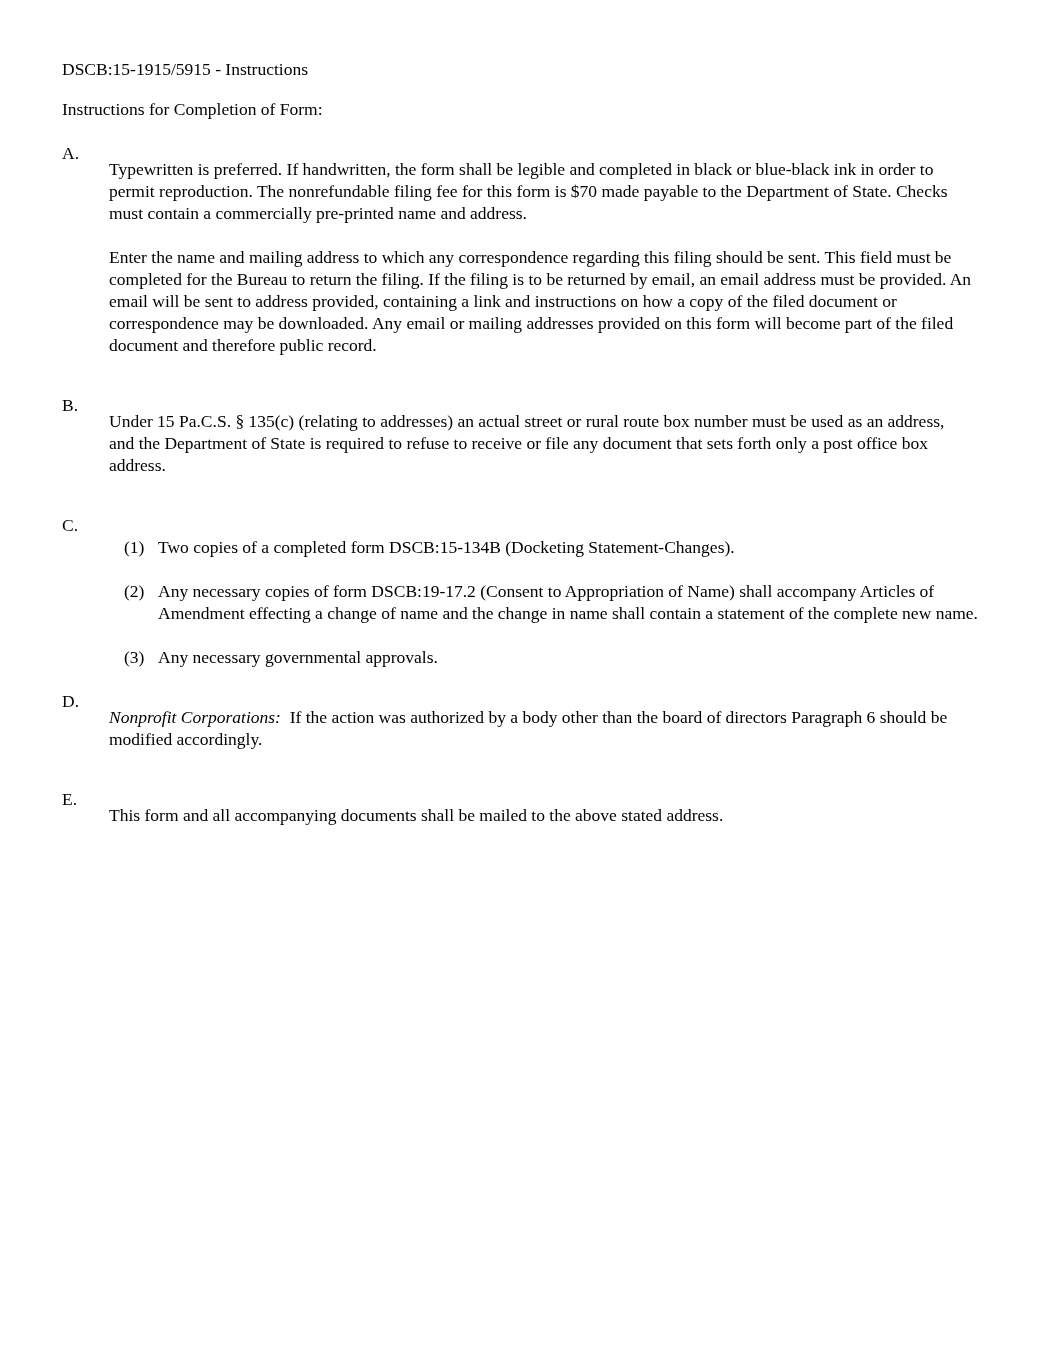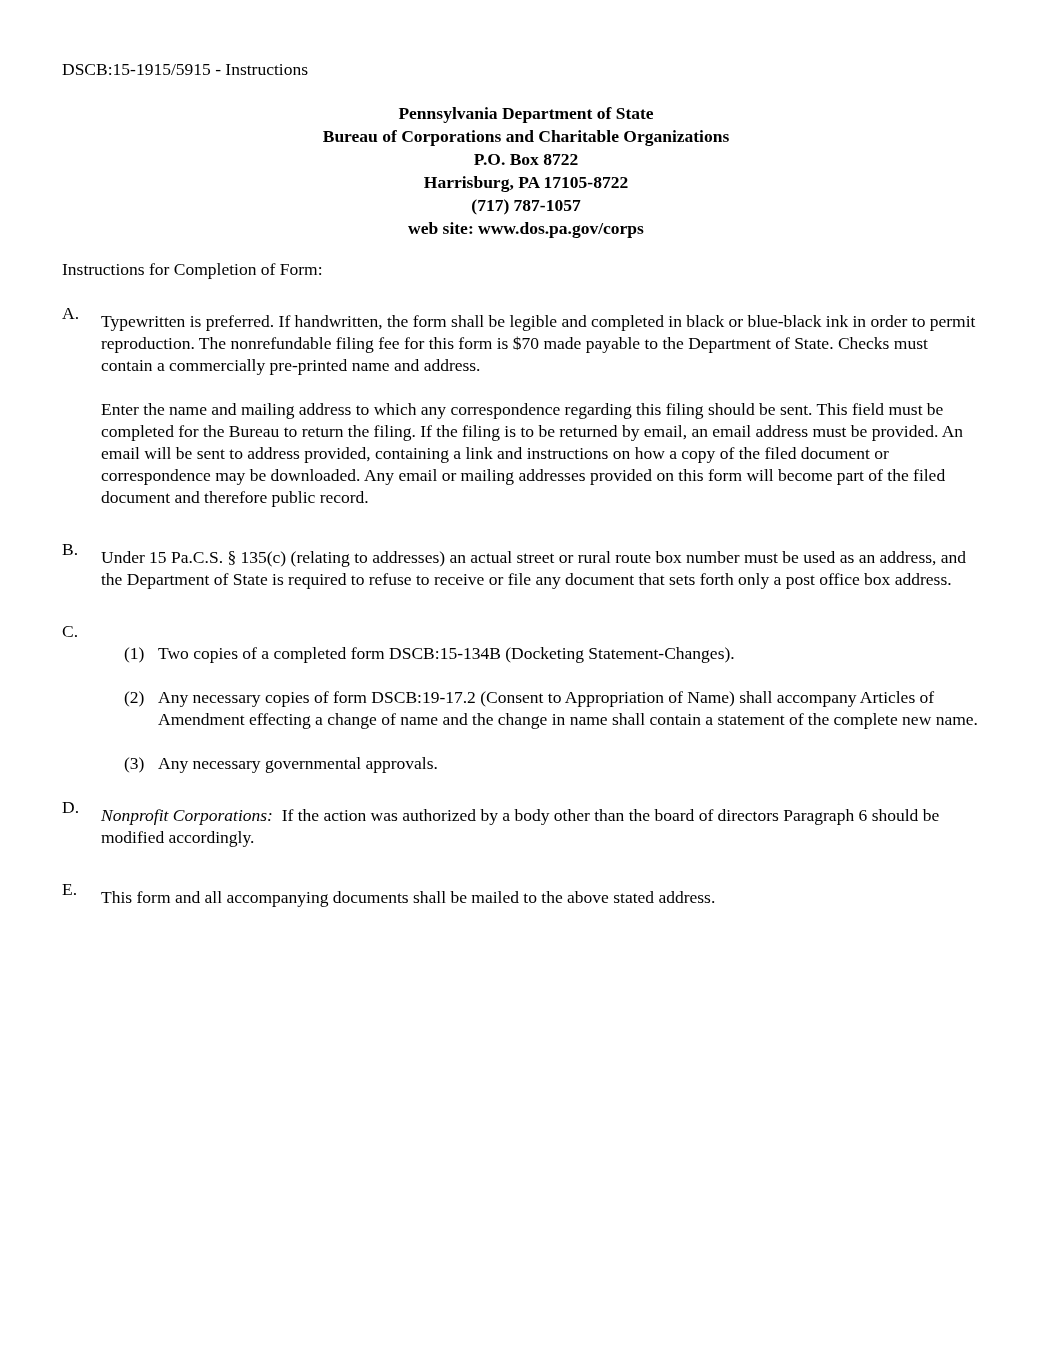--- a/index.html
+++ b/index.html
@@ -37,21 +37,21 @@
     margin-top: 22px;
   }
   .item-label {
     flex: 0 0 31px;
     width: 31px;
   }
   .item-body {
     flex: 1 1 auto;
   }
   .item-body p {
-    margin: 8px;
+    margin: 16px;
   }
   .item-body p + p {
     margin-top: 22px;
   }
   .subitem {
     display: flex;
     margin-top: 22px;
     margin-left: 31px;
   }
   .subitem-label {
@@ -65,28 +65,20 @@
     font-style: italic;
   }
 </style>
 </head>
 <body>
 
 <div class="page">
 
   <div class="form-ref">DSCB:15-1915/5915 - Instructions</div>
 
-  <div class="agency-header">
-    <div>Pennsylvania Department of State</div>
-    <div>Bureau of Corporations and Charitable Organizations</div>
-    <div>P.O. Box 8722</div>
-    <div>Harrisburg, PA  17105-8722</div>
-    <div>(717) 787-1057</div>
-    <div>web site: www.dos.pa.gov/corps</div>
-  </div>
 
   <div class="section-title">Instructions for Completion of Form:</div>
 
   <div class="item">
     <span class="item-label">A.</span>
     <div class="item-body">
       <p>Typewritten is preferred.  If handwritten, the form shall be legible and completed in black or blue-black ink in order to permit reproduction.  The nonrefundable filing fee for this form is $70 made payable to the Department of State.  Checks must contain a commercially pre-printed name and address.</p>
       <p>Enter the name and mailing address to which any correspondence regarding this filing should be sent.  This field must be completed for the Bureau to return the filing. If the filing is to be returned by email, an email address must be provided. An email will be sent to address provided, containing a link and instructions on how a copy of the filed document or correspondence may be downloaded. Any email or mailing addresses provided on this form will become part of the filed document and therefore public record.</p>
     </div>
   </div>

